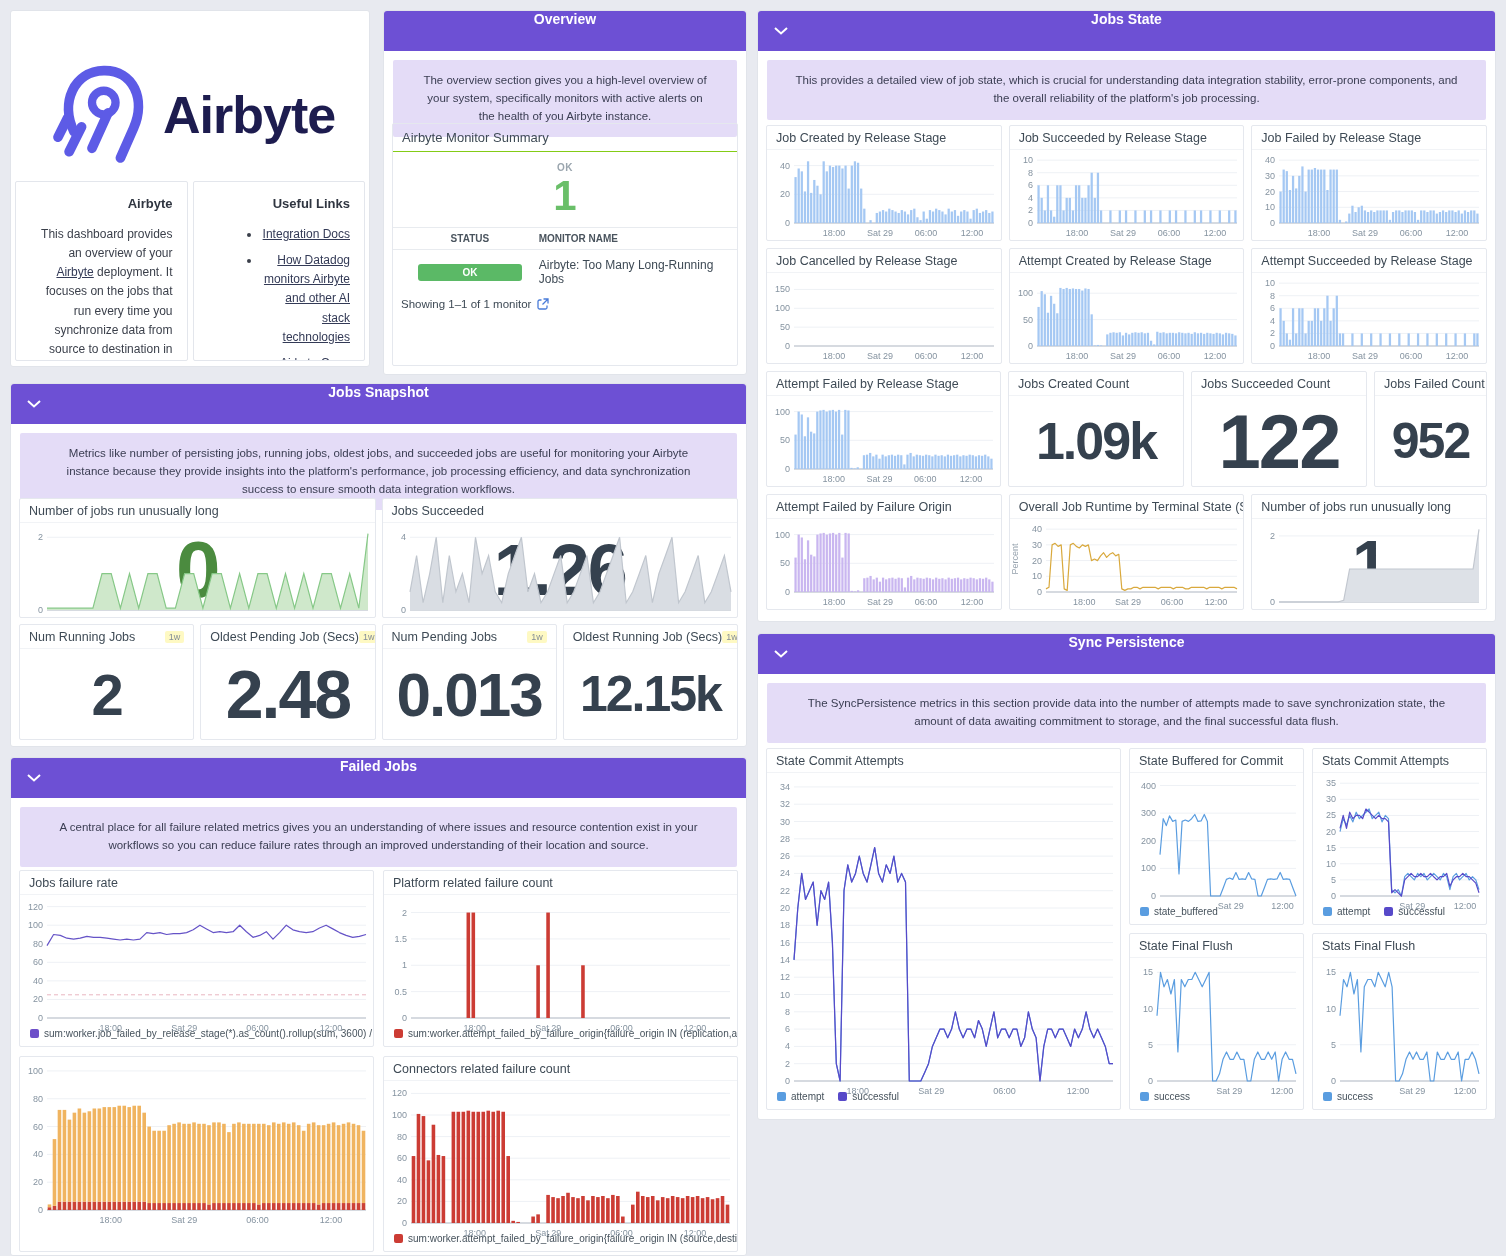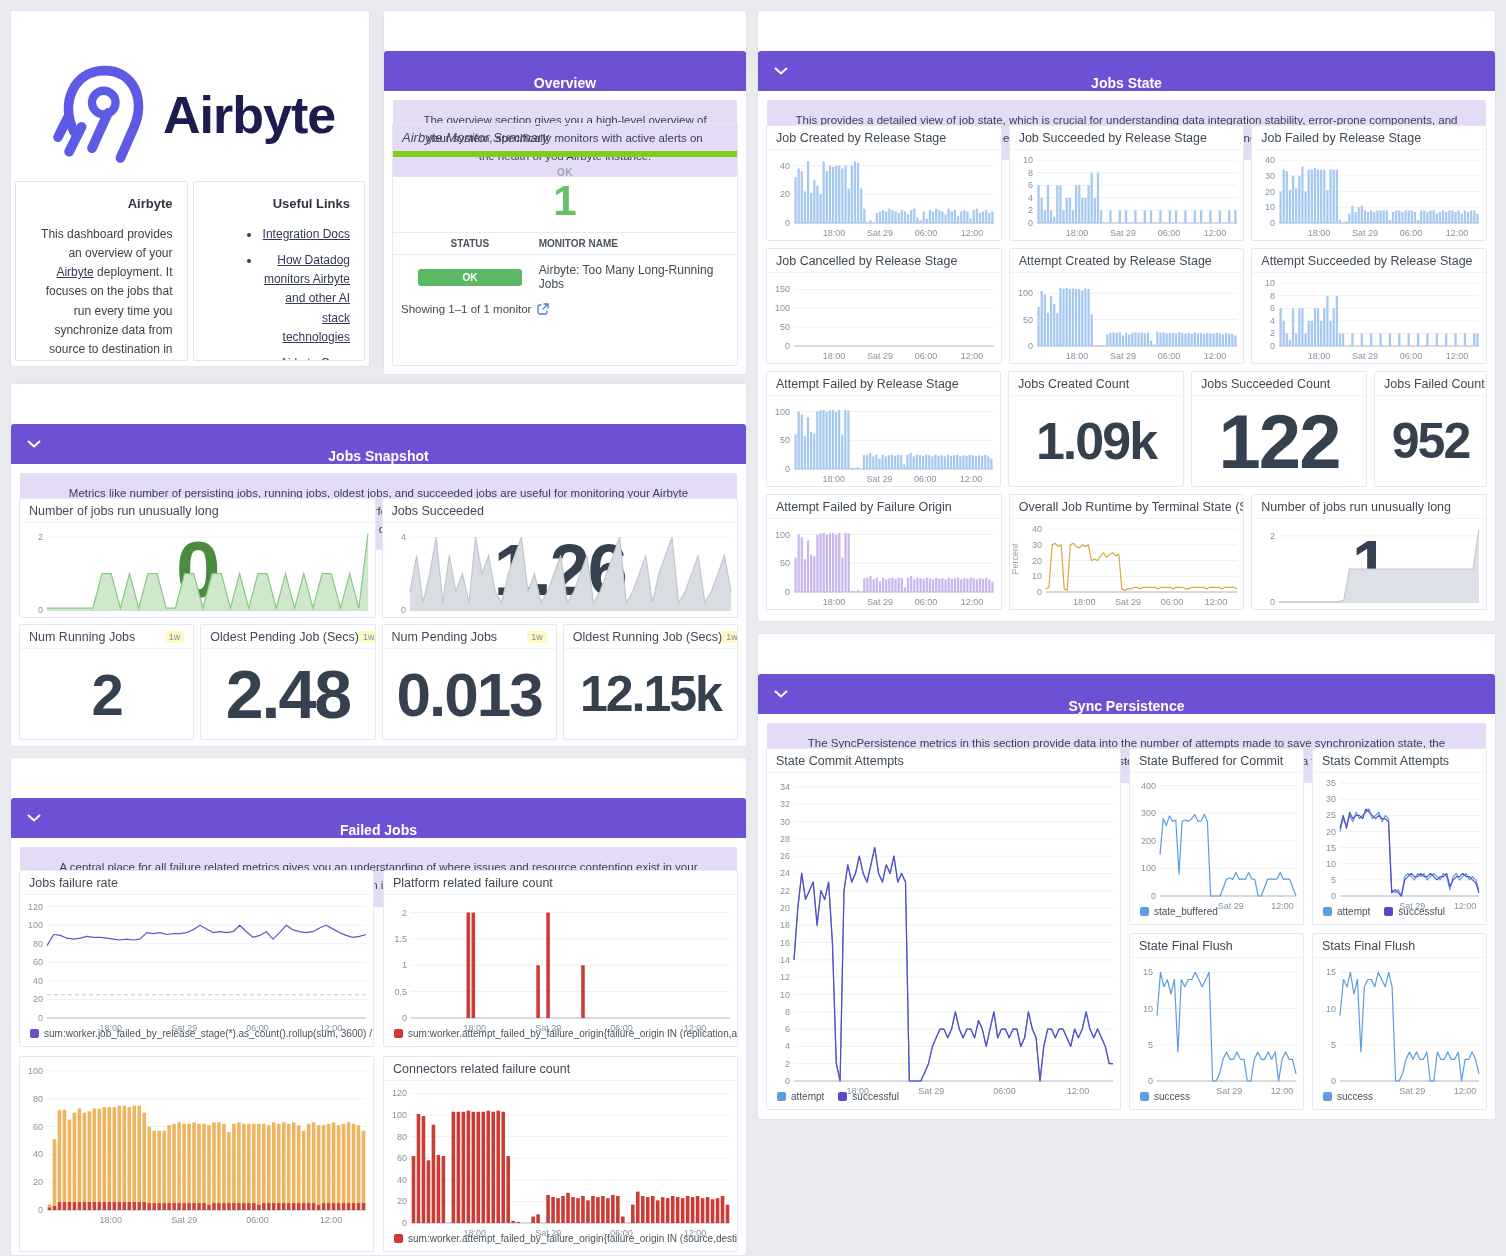--- a/index.html
+++ b/index.html
@@ -1,19 +1,19 @@
 <!DOCTYPE html>
 <html><head>
 <meta charset="utf-8">
 <style>
   * { margin:0; padding:0; box-sizing:border-box; }
   html,body { width:1506px; height:1256px; }
   body { background:#e8eaf0; font-family:"Liberation Sans", sans-serif; position:relative; overflow:hidden; color:#3e4a55; }
   .section { position:absolute; background:#fff; border:1px solid #e1e4ea; border-radius:3px; }
-  .sec-header { height:40px; background:#6d50d4; border-radius:3px 3px 0 0; display:flex; align-items:flex-end; justify-content:center; position:relative;margin-top:40px; }
+  .sec-header { height:40px; background:#6d50d4; border-radius:3px 3px 0 0; display:flex; align-items:flex-start; justify-content:center; position:relative; }
   .sec-header .sec-title { color:#fff; font-size:14px; font-weight:bold; }
   .chev { position:absolute; left:16px; top:16px; cursor:pointer; }
   .note { margin:9px; background:#e4dcf7; color:#3a3d52; font-size:11.5px; line-height:1.55; text-align:center; padding:12px 26px; border-radius:2px; }
   .card { background:#fff; border:1px solid #e5e8ee; border-radius:2px; display:flex; flex-direction:column; overflow:hidden; }
   .card-title { font-size:12.5px; color:#3e4a55; padding:5px 9px 4px; border-bottom:1px solid #f1f3f6; white-space:nowrap; overflow:hidden; text-overflow:ellipsis; display:flex; align-items:center; justify-content:space-between; flex:0 0 auto; }
   .badge-1w { background:#fef9c3; color:#848d96; font-size:9px; padding:1px 4px; border-radius:2px; flex:0 0 auto; }
   .plot { flex:1 1 auto; position:relative; min-height:0; }
   .plot svg { position:absolute; left:0; top:0; }
   .overlay { position:absolute; inset:0; display:flex; align-items:center; justify-content:center; font-weight:bold; pointer-events:none; letter-spacing:-2px; }
   .num-dark { color:#35414e; }
@@ -28,21 +28,21 @@
   .wordmark { font-size:52px; font-weight:bold; color:#1d1c4f; letter-spacing:-1px; margin-left:10px; }
   .info-boxes { position:absolute; left:4px; right:4px; top:170px; bottom:5px; display:grid; grid-template-columns:1fr 1fr; gap:5px; }
   .info-box { border:1px solid #e3e6ec; border-radius:2px; padding:12px 14px; font-size:12px; color:#3a3f4a; line-height:1.6; overflow:hidden; background:#fff; }
   .info-box h3 { font-size:13px; margin-bottom:10px; color:#2f3540; }
   .info-box a { color:#333a56; text-decoration:underline; cursor:pointer; }
   .info-box ul { margin-left:16px; }
   .info-box li { margin-bottom:7px;margin-left:37px; }
   
   #overview-panel { left:383px; top:10px; width:364px; height:365px; }
   .mon-card { position:absolute; left:8px; right:8px; top:112px; bottom:8px; border:1px solid #e5e8ee; border-radius:2px; }
-  .mon-title { font-size:13px; padding:6px 9px; border-bottom:6px solid #84cc16;font-style:italic; }
+  .mon-title { font-size:13px; padding:6px 9px; border-bottom:1px solid #84cc16; }
   .mon-ok { text-align:center; font-size:10px; font-weight:bold; color:#9aa5ae; letter-spacing:0.5px; margin-top:10px; }
   .mon-count { text-align:center; font-size:42px; font-weight:bold; color:#6abf69; line-height:1.1; margin-bottom:8px; }
   .mon-thead { display:grid; grid-template-columns:42% 58%; border-top:1px solid #e8ebef; border-bottom:1px solid #e8ebef; padding:5px 8px; font-size:10px; font-weight:bold; color:#4a545e; }
   .mon-thead .c1 { text-align:center; }
   .mon-row { display:grid; grid-template-columns:42% 58%; align-items:center; padding:8px; }
   .ok-pill { background:#5bb966; color:#fff; font-size:10px; font-weight:bold; text-align:center; border-radius:3px; padding:3px 0; width:104px; margin:0 auto; cursor:pointer; }
   .mon-name { font-size:12px; color:#3e4a55; }
   .mon-foot { font-size:11.5px; color:#3e4a55; padding:4px 8px; display:flex; align-items:center; gap:6px; }
   
   #jobs-snapshot { left:10px; top:383px; width:737px; height:364px; }

